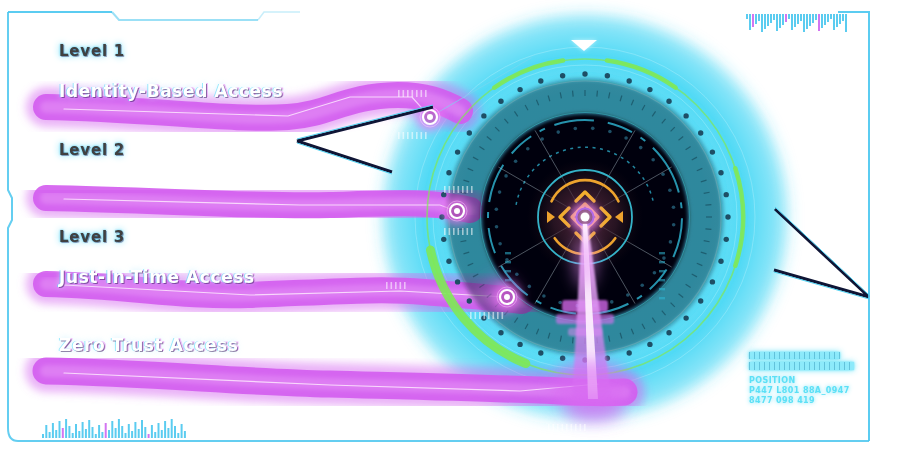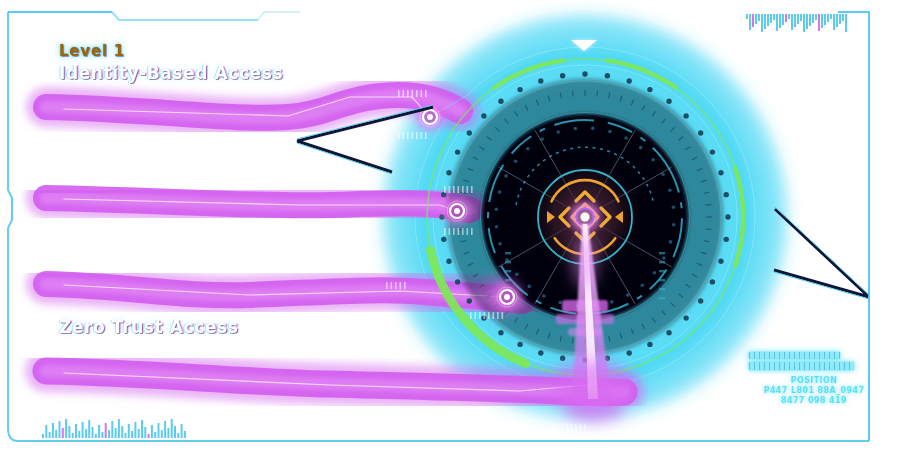--- a/index.html
+++ b/index.html
@@ -1,26 +1,26 @@
 <!DOCTYPE html>
 <html><head>
 <meta charset="utf-8">
 <style>
   html,body{margin:0;padding:0;background:#ffffff;}
   .stage{position:relative;width:900px;height:461px;background:#ffffff;overflow:hidden;
          font-family:"DejaVu Sans", sans-serif;}
   svg{position:absolute;left:0;top:0;}
   .level-block{position:absolute;left:59px;z-index:5;}
-  .lvl-label{font-size:15px;font-weight:bold;letter-spacing:0.8px;color:#a16207;
+  .lvl-label{font-size:15px;font-weight:bold;letter-spacing:0.8px;color:#404040;
     text-shadow:1px 1px 0 rgba(30,10,70,0.35), 0 0 7px rgba(80,220,250,0.95), 0 0 2px rgba(40,180,230,0.9);}
-  .lvl-name{font-size:17px;font-weight:bold;letter-spacing:0.6px;color:#ffffff;margin-top:3px;
+  .lvl-name{font-size:17px;font-weight:bold;letter-spacing:0.6px;color:#ffffff;margin-top:21px;
     text-shadow:1px 1px 0 rgba(45,20,85,0.5), -1px 0 0 rgba(80,220,250,0.55),
                 2px 0 0 rgba(230,100,240,0.4), 0 0 6px rgba(200,240,255,0.8);}
   .lvl1{top:42px;} .lvl2{top:141px;} .lvl3{top:228px;} .lvl4{top:314px;}
-  .readout{position:absolute;left:749px;top:352px;width:130px;z-index:5;color:#5ce0f6;text-align:center;}
+  .readout{position:absolute;left:749px;top:352px;width:130px;z-index:5;color:#5ce0f6;}
   .glitch-bar{height:7px;background:#8deafb;margin-bottom:3px;
     box-shadow:0 0 6px rgba(90,225,248,0.9), 0 0 2px rgba(90,225,248,1);
     background-image:repeating-linear-gradient(90deg, rgba(20,120,160,0.35) 0 1px, rgba(255,255,255,0) 1px 5px);}
   .bar1{width:91px;} .bar2{width:105px;height:8px;margin-bottom:6px;}
   .ro-line{font-size:8px;font-weight:bold;letter-spacing:0.4px;line-height:10px;
     text-shadow:0 0 4px rgba(90,225,248,0.9);}
 </style>
 </head>
 <body>
 
@@ -516,20 +516,25 @@
         <rect x="138.6" y="-14" width="2" height="14" fill="#52c9ef" opacity="0.95"></rect>
         <rect x="141.9" y="-7" width="2" height="7" fill="#52c9ef" opacity="0.95"></rect>
       </g>
 </svg>
 
 <div class="level-block lvl1">
   <div class="lvl-label">Level 1</div>
   <div class="lvl-name">Identity-Based Access</div>
 </div>
 <div class="level-block lvl2">
+  <div class="lvl-label">Level 2</div>
+</div>
+<div class="level-block lvl3">
+  <div class="lvl-label">Level 3</div>
+  <div class="lvl-name">Just-In-Time Access</div>
 </div>
 <div class="level-block lvl4">
   <div class="lvl-name">Zero Trust Access</div>
 </div>
 
 <div class="readout">
   <div class="glitch-bar bar1"></div>
   <div class="glitch-bar bar2"></div>
   <div class="ro-line">POSITION</div>
   <div class="ro-line">P447 L801 88A_0947</div>

